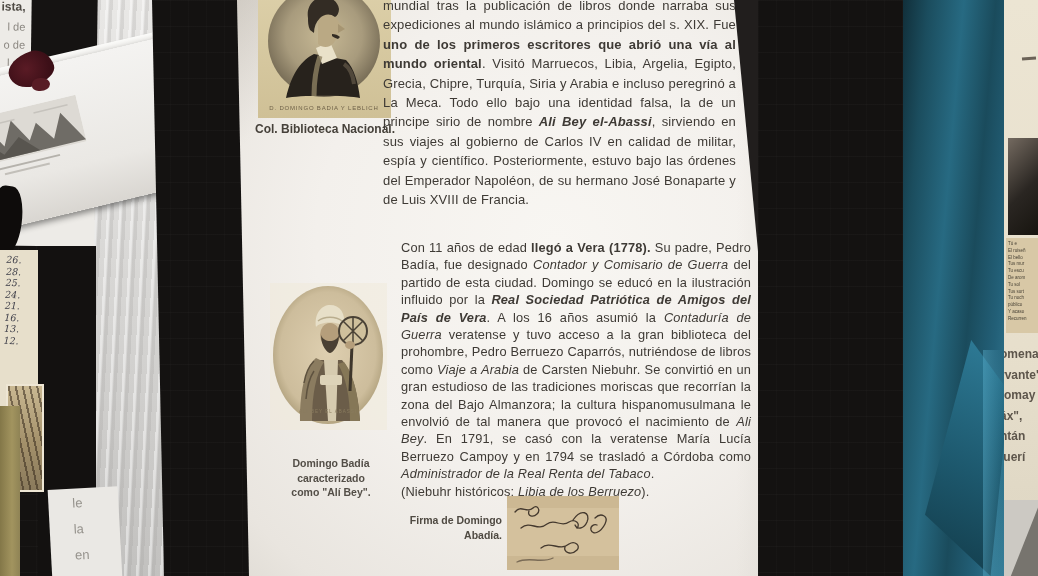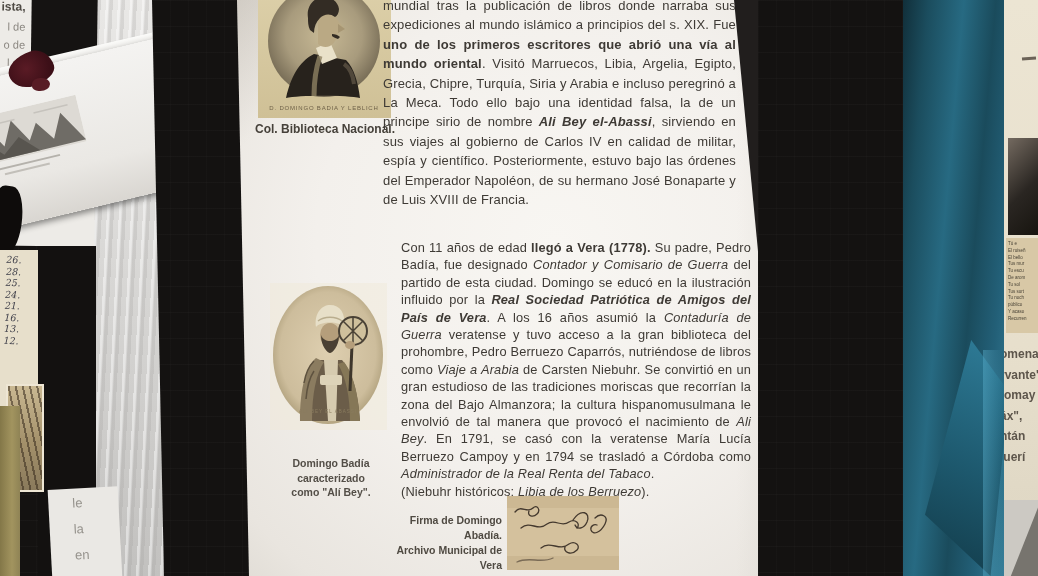--- a/index.html
+++ b/index.html
@@ -159,21 +159,20 @@
       <ellipse cx="80" cy="62" rx="5" ry="4" fill="#b59e7b"></ellipse>
       <text x="58" y="130" font-size="4.5" text-anchor="middle" fill="#8a7c5f" letter-spacing="1">ALI BEY EL ABASSI</text>
     </svg>
     <div class="abs" style="left:30px;top:431px;width:142px;text-align:center;font-size:10.5px;line-height:14.5px;font-weight:700;color:#534e47;margin-top:25px;">
       <div>Domingo Badía caracterizado</div>
       <div>como "Alí Bey".</div>
     </div>
 
     <div class="abs" style="left:160px;top:513px;width:112px;text-align:right;font-size:10.5px;line-height:15px;font-weight:700;color:#4f4a42;">
       <div>Firma  de Domingo Abadía.</div>
-      <div>Archivo Municipal de Vera</div>
     </div>
 
     <svg class="abs" style="left:277px;top:496px;" width="112" height="74" viewBox="0 0 112 74">
       <rect width="112" height="74" fill="#d4c19d"></rect>
       <rect x="0" y="0" width="112" height="12" fill="#c6b28c" opacity="0.6"></rect>
       <rect x="0" y="60" width="112" height="14" fill="#c2ae88" opacity="0.5"></rect>
       <g stroke="#44392e" stroke-width="1.3" fill="none" stroke-linecap="round">
         <path d="M8,16 C14,8 20,18 26,12 C30,8 34,14 30,18 C26,22 20,20 22,15"></path>
         <path d="M14,32 C24,24 30,36 40,28 C48,22 54,32 62,26 C68,22 74,28 70,32"></path>
         <path d="M66,24 C74,12 84,16 80,26 C77,33 70,34 68,29"></path>

